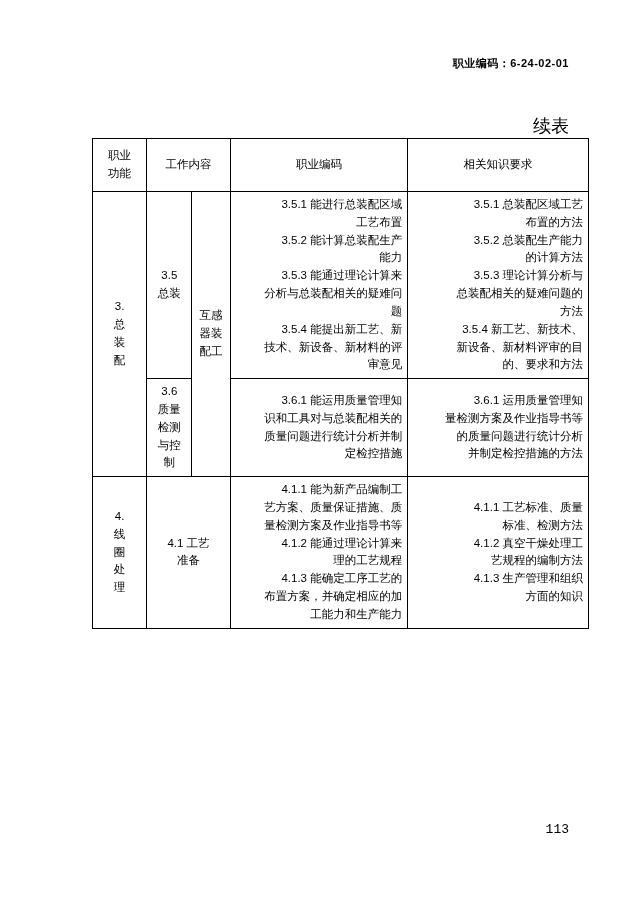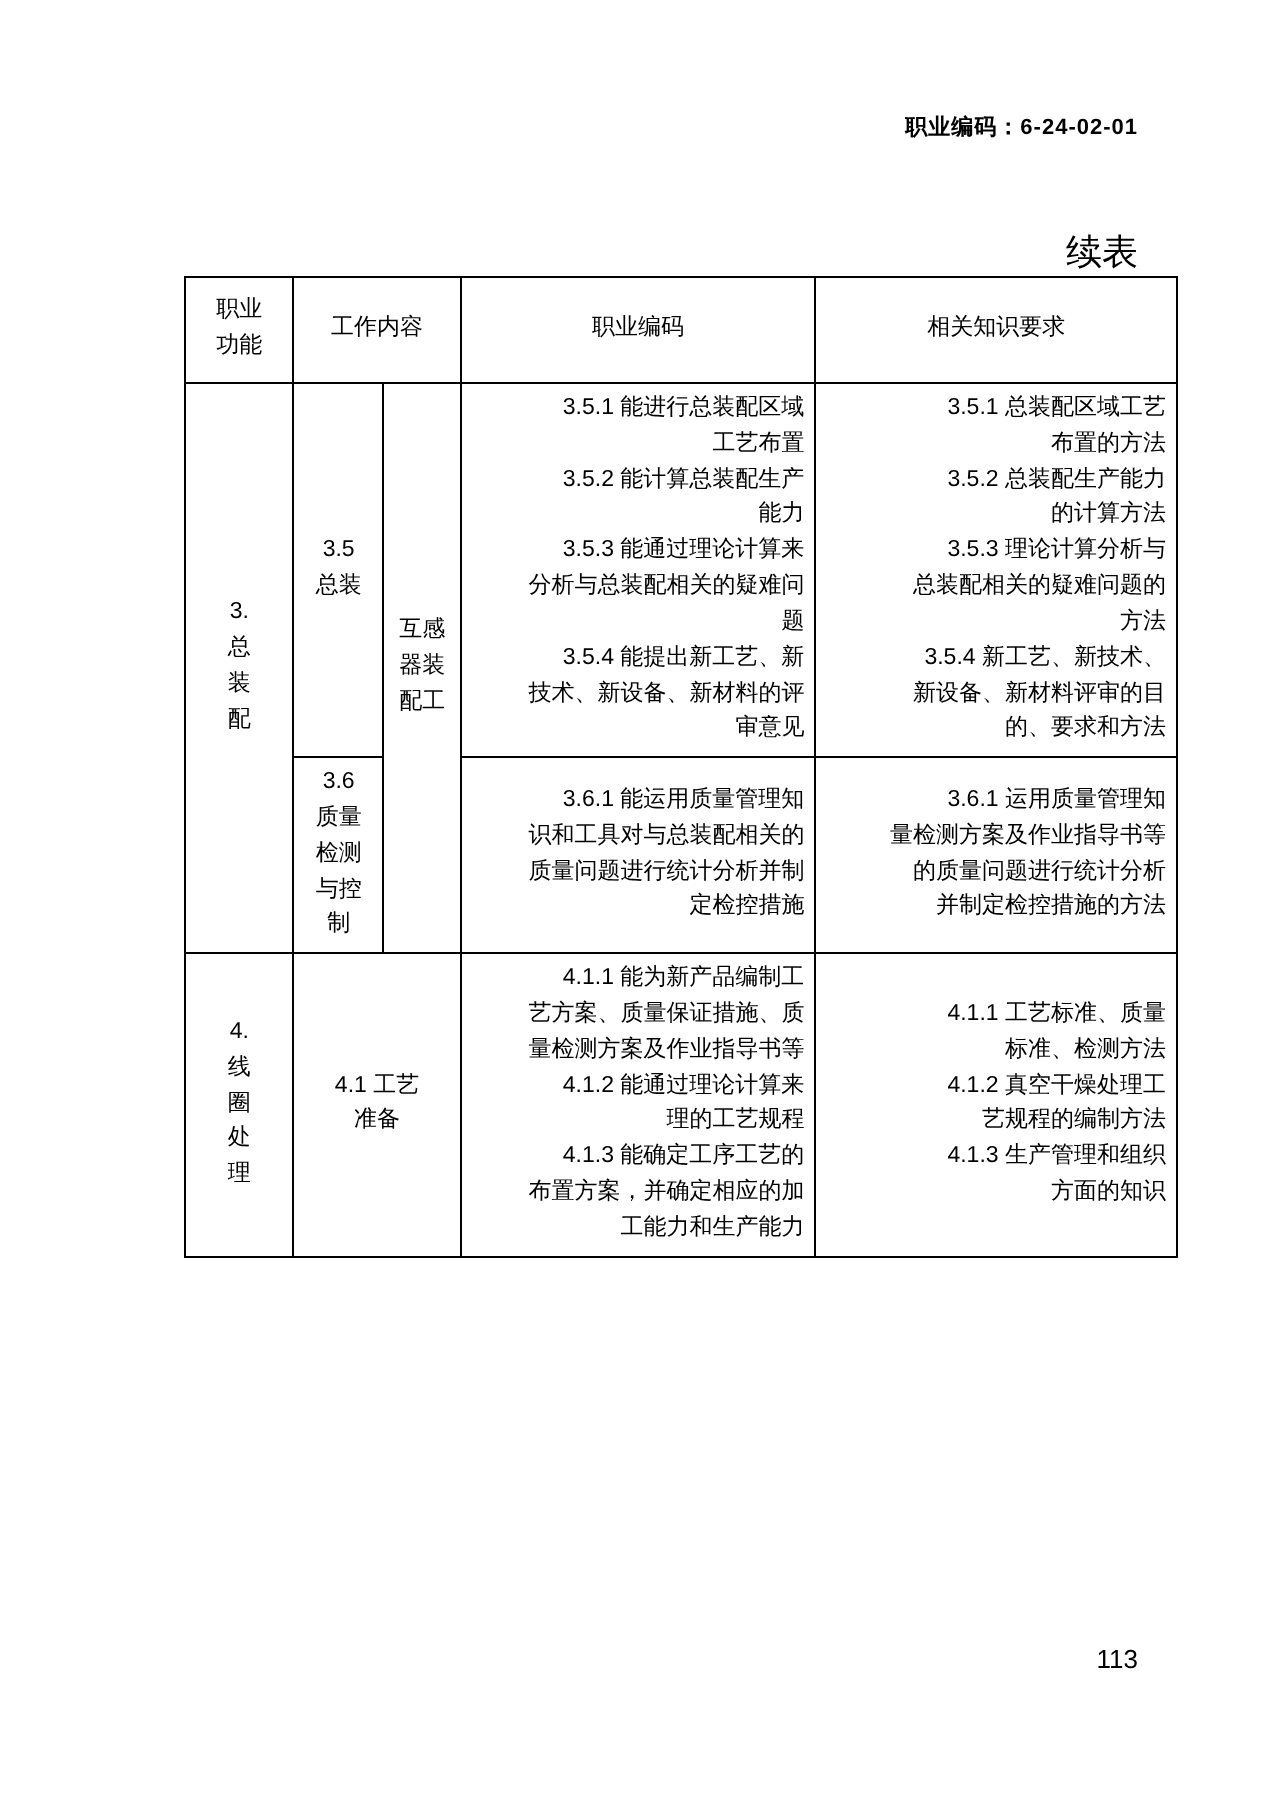--- a/index.html
+++ b/index.html
@@ -74,21 +74,21 @@
     text-align: right;
     vertical-align: middle;
     font-size: 11.5px;
     line-height: 1.72;
   }
   .pagenum {
     position: absolute;
     bottom: 62px;
     right: 72px;
     font-size: 13px;
-    font-family: Liberation Sans, sans-serif;
+    font-family: Liberation Mono, monospace;
   }
   .stack {
     display: block;
   }
   .p { margin: 0; }
 </style>
 </head>
 <body>
 
 <div class="page">

